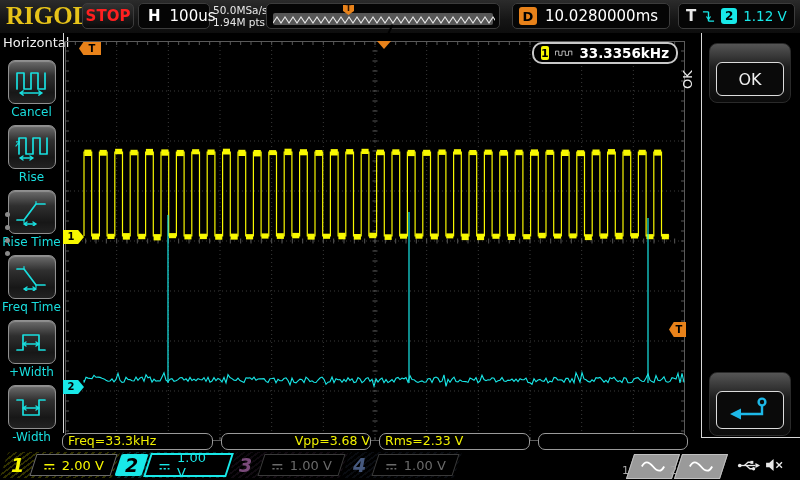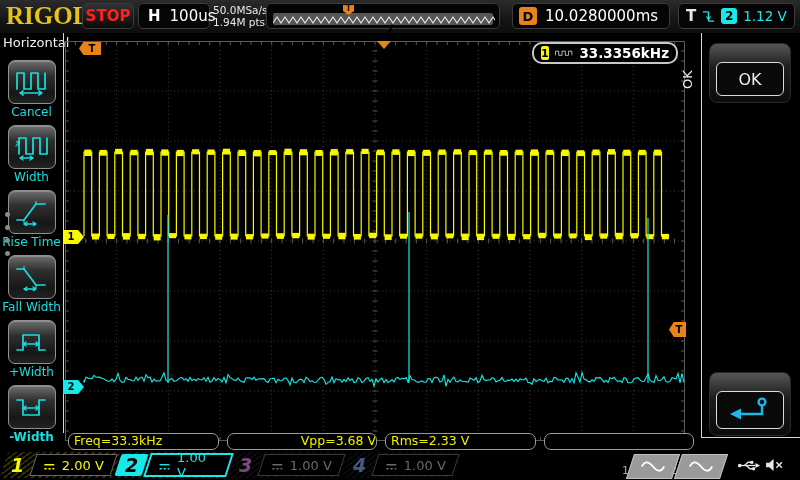--- a/index.html
+++ b/index.html
@@ -75,21 +75,21 @@
   .soft-btn{position:absolute;left:709px;width:82px;border:1px solid #2a2a2a;border-radius:8px;
             background:linear-gradient(180deg,#555,#1e1e1e 40%,#0b0b0b);box-sizing:border-box;cursor:default;}
   .soft-btn .inner{position:absolute;left:6px;right:6px;bottom:6px;top:18px;border:1.5px solid #dcdcdc;
             border-radius:6px;display:flex;align-items:center;justify-content:center;
             font-size:16px;color:#f0f0f0;background:#0a0a0a;}
   #btn-ok{top:43px;height:60px;}
   #btn-cancel{top:108px;height:64px;}
   #btn-enter{top:372px;height:64px;}
 
   
-  #measurebar{position:absolute;left:68px;top:433px;width:626px;height:15px;display:flex;gap:8px;}
+  #measurebar{position:absolute;left:62px;top:433px;width:626px;height:15px;display:flex;gap:8px;}
   .meas-box{flex:1;height:17px;border:1px solid #9a9a9a;border-radius:7px;background:#000;
             font-size:12.5px;line-height:14px;padding-left:5px;box-sizing:border-box;white-space:nowrap;overflow:hidden;}
 
   
   #chanbar{position:absolute;left:0;top:451px;width:800px;height:29px;background:#000;}
   .ch-cell{position:absolute;top:1px;height:26px;width:112px;display:flex;align-items:center;gap:2px;cursor:default;}
   .ch-hatch{position:absolute;inset:0;transform:skewX(-18deg);border-radius:2px;}
   .ch-numwrap{position:relative;transform:skewX(-18deg);padding:0 7px;border-radius:2px;}
   .ch-numtxt{display:block;transform:skewX(18deg);font-size:19px;font-weight:bold;font-style:italic;}
   .ch-valbox{position:relative;transform:skewX(-18deg);background:#000;height:20px;display:flex;
@@ -161,52 +161,52 @@
           <div class="menu-label">Cancel</div>
         </div>
         <div class="menu-item" style="top: 92px;">
           <div class="menu-btn">
             <svg viewBox="0 0 34 28" width="34" height="28" fill="none" stroke="currentColor" stroke-width="1.7" stroke-linecap="round" stroke-linejoin="round">
               <path d="M4 21 V5 H11 V21 H18 V5 H25 V21 H32 V5"></path>
               <path d="M1 13 l3.5 -4.5 M4.5 8.5 l-3 .4 M4.5 8.5 l-.4 3" stroke-width="1.2"></path>
               <path d="M5 25 h13 M5 25 l3 -2 M5 25 l3 2 M18 25 l-3 -2 M18 25 l-3 2" stroke-width="1.4"></path>
             </svg>
           </div>
-          <div class="menu-label">Width</div>
+          <div class="menu-label">Rise</div>
         </div>
         <div class="menu-item" style="top: 157px;">
           <div class="menu-btn">
             <svg viewBox="0 0 34 28" width="34" height="28" fill="none" stroke="currentColor" stroke-width="1.7" stroke-linecap="round" stroke-linejoin="round">
               <path d="M2 22 H9 L21 6 H30"></path>
               <path d="M9 22 v2.5 M21 6 v-2.5" stroke-width="1.2"></path>
               <path d="M9 26 h12 M9 26 l3 -2 M9 26 l3 2 M21 26 l-3 -2 M21 26 l-3 2" stroke-width="1.4"></path>
             </svg>
           </div>
           <div class="menu-label">Rise Time</div>
         </div>
         <div class="menu-item" style="top: 222px;">
           <div class="menu-btn">
             <svg viewBox="0 0 34 28" width="34" height="28" fill="none" stroke="currentColor" stroke-width="1.7" stroke-linecap="round" stroke-linejoin="round">
               <path d="M2 6 H9 L21 22 H30"></path>
               <path d="M9 6 v-2.5 M21 22 v2.5" stroke-width="1.2"></path>
               <path d="M9 26 h12 M9 26 l3 -2 M9 26 l3 2 M21 26 l-3 -2 M21 26 l-3 2" stroke-width="1.4"></path>
             </svg>
           </div>
-          <div class="menu-label">Fall Width</div>
+          <div class="menu-label">Freq Time</div>
         </div>
         <div class="menu-item" style="top: 287px;">
           <div class="menu-btn">
             <svg viewBox="0 0 34 28" width="34" height="28" fill="none" stroke="currentColor" stroke-width="1.7" stroke-linecap="round" stroke-linejoin="round">
               <path d="M2 22 H8 V7 H24 V22 H30"></path>
               <path d="M8 16 h16 M8 16 l3 -2 M8 16 l3 2 M24 16 l-3 -2 M24 16 l-3 2" stroke-width="1.4"></path>
             </svg>
           </div>
           <div class="menu-label">+Width</div>
         </div>
-        <div class="menu-item" style="top: 352px; font-weight: bold;">
+        <div class="menu-item" style="top: 352px;">
           <div class="menu-btn">
             <svg viewBox="0 0 34 28" width="34" height="28" fill="none" stroke="currentColor" stroke-width="1.7" stroke-linecap="round" stroke-linejoin="round">
               <path d="M2 7 H8 V22 H24 V7 H30"></path>
               <path d="M8 15 h16 M8 15 l3 -2 M8 15 l3 2 M24 15 l-3 -2 M24 15 l-3 2" stroke-width="1.4"></path>
             </svg>
           </div>
           <div class="menu-label">-Width</div>
         </div>
       </div>
   <div class="scroll-dot" style="top: 179px;"></div>

